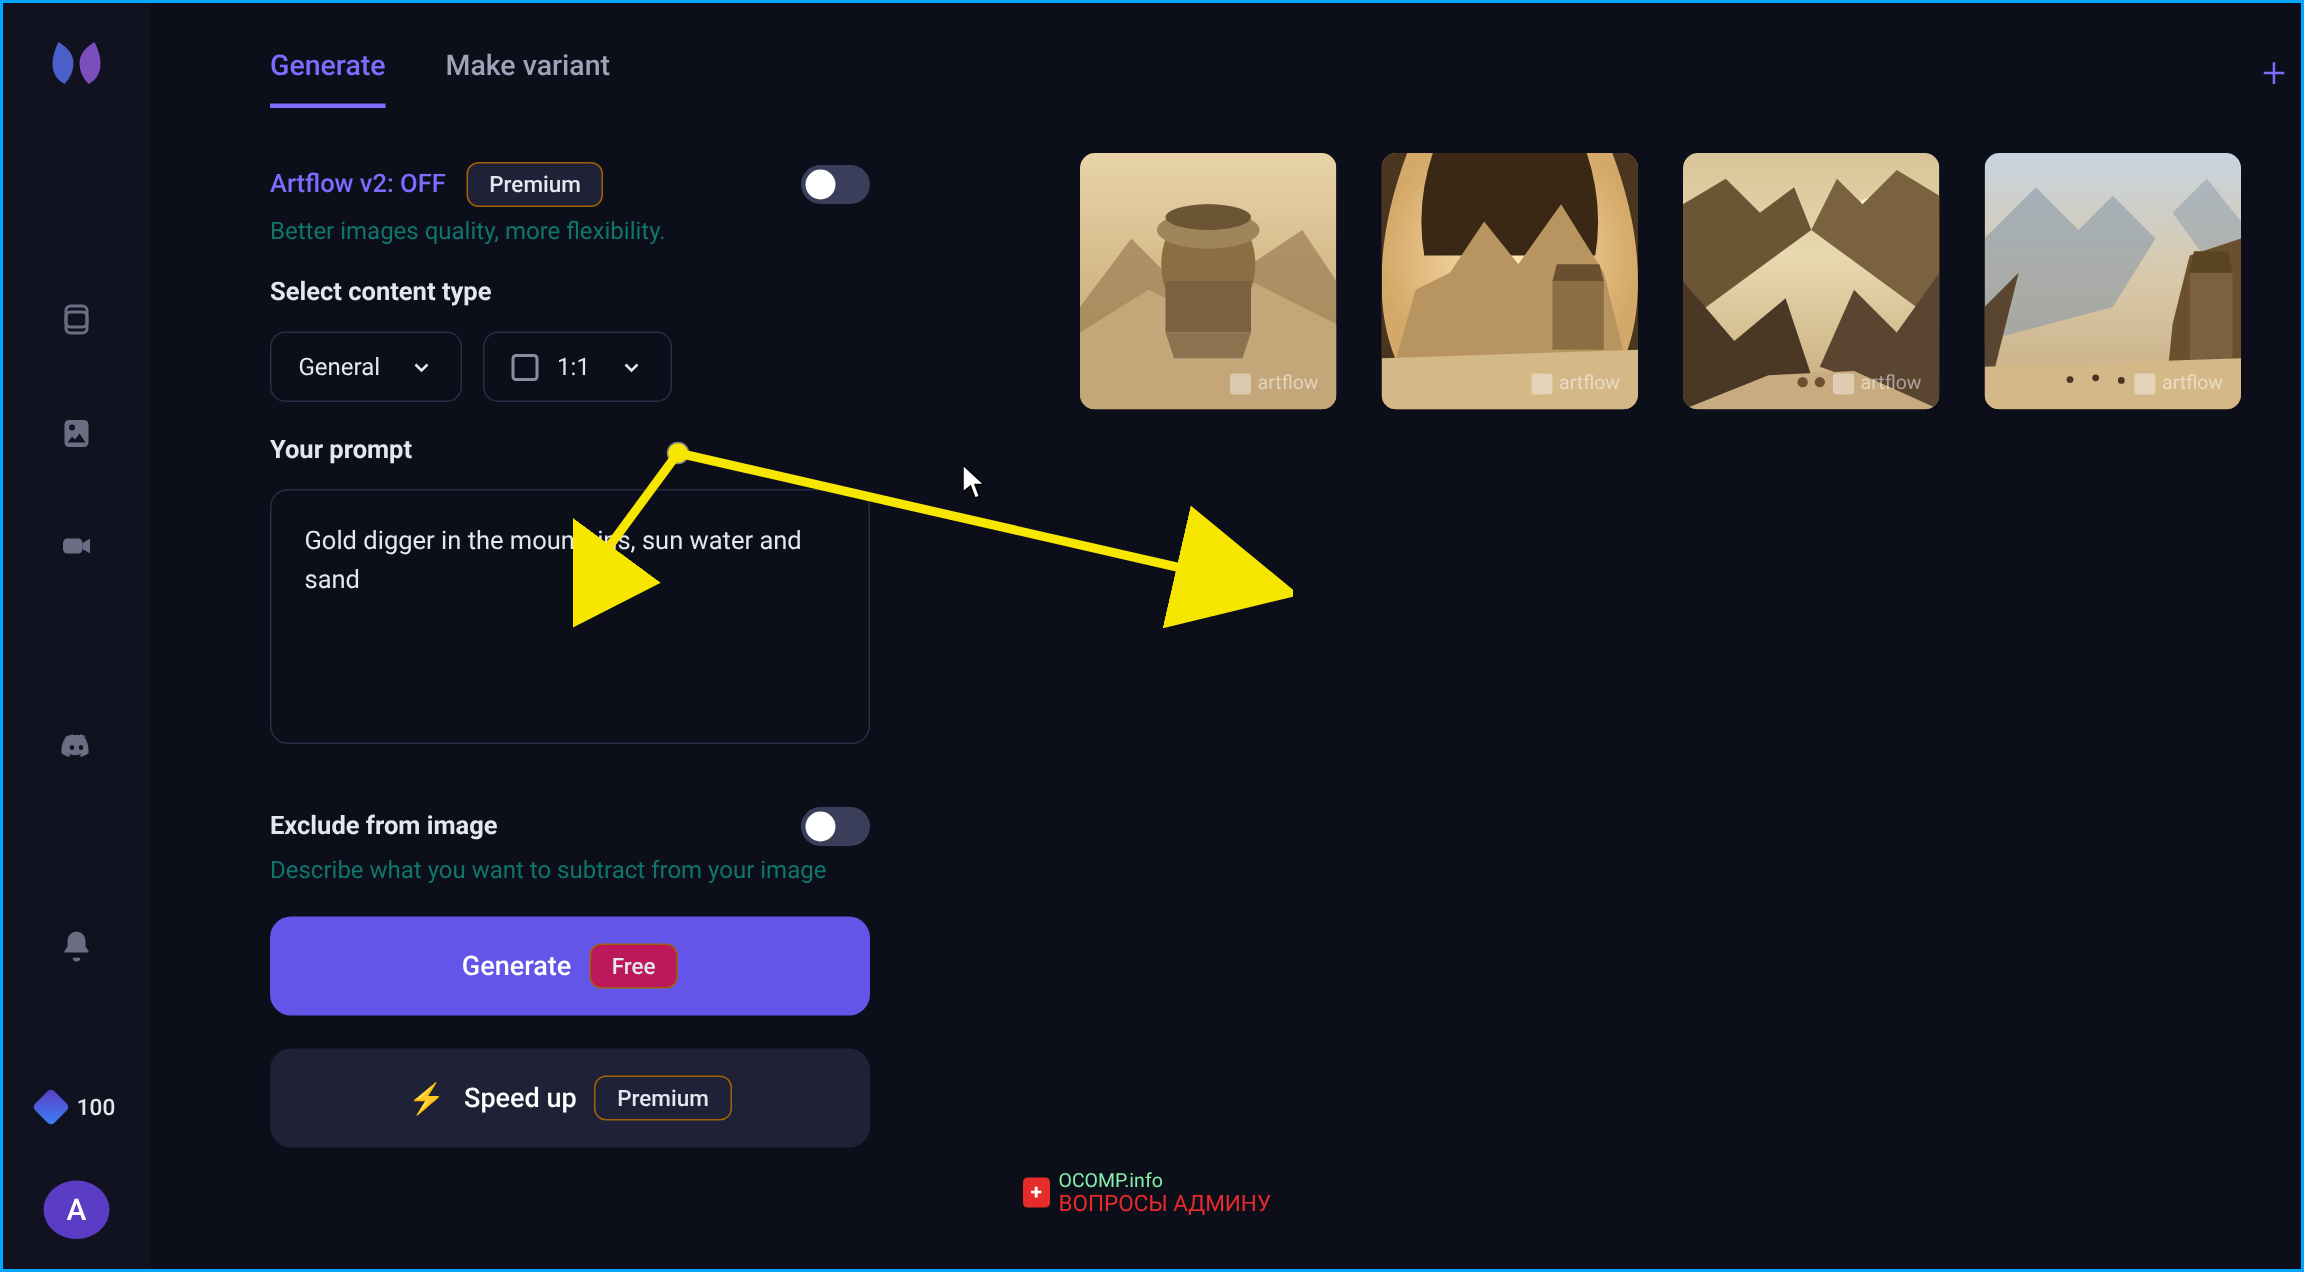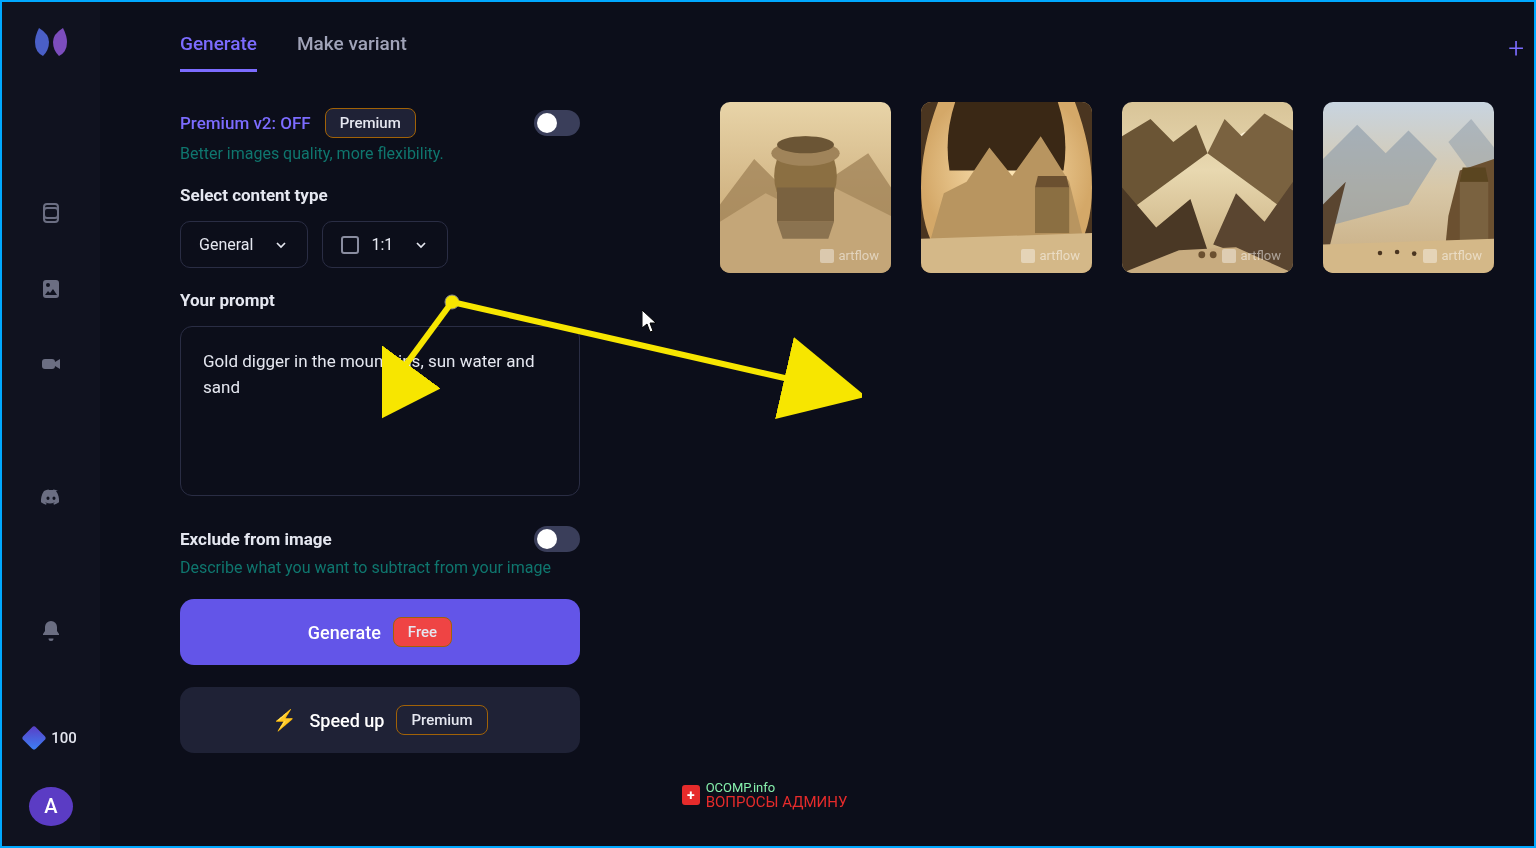--- a/index.html
+++ b/index.html
@@ -16,21 +16,21 @@
 .main{position:absolute;left:98px;top:0;right:0;bottom:0;display:flex}
 .panel{width:500px;padding:30px 20px 0 80px;display:flex;flex-direction:column;gap:22px;}
 .tabs{display:flex;gap:40px;margin-bottom:10px}
 .tab{font-size:19px;font-weight:500;color:#a0a3b8;cursor:pointer;padding-bottom:14px;border-bottom:3px solid transparent}
 .tab.active{color:#7c6cff;border-bottom-color:#7c6cff}
 .row{display:flex;align-items:center;gap:14px}
 .section-title{font-size:17px;color:#e5e7f0;font-weight:700}
 .hint{font-size:16px;color:#0f766e;margin-top:6px}
 .v2{color:#7c6cff;font-size:17px;font-weight:500}
 .badge{background:#1f2236;border:1px solid #a16207;border-radius:8px;padding:5px 14px;font-size:15px;color:#e5e7f0;font-weight:500}
-.badge.dark{background:#ef4444}
+.badge.dark{background:#be185d}
 .toggle{width:46px;height:26px;border-radius:14px;background:#3a3e5a;position:relative;cursor:pointer}
 .toggle::after{content:"";position:absolute;width:20px;height:20px;border-radius:50%;background:#fff;top:3px;left:3px}
 .select{display:flex;align-items:center;gap:12px;border:1px solid #2a2d44;border-radius:10px;padding:13px 18px;font-size:16px;cursor:pointer;background:transparent}
 .chev{margin-left:8px}
 .aspect-icon{width:18px;height:18px;border:2px solid #8a8da0;border-radius:3px;display:inline-block}
 .textarea{border:1px solid #2a2d44;border-radius:12px;padding:22px;font-size:17px;color:#e5e7f0;min-height:170px;background:transparent;resize:none;width:100%;font-family:inherit;line-height:1.5}
 .btn-primary{background:#6355e8;color:#fff;border:none;border-radius:14px;padding:18px;font-size:18px;font-weight:500;cursor:pointer;display:flex;align-items:center;justify-content:center;gap:12px;width:100%}
 .btn-secondary{background:#1f2236;color:#fff;border:none;border-radius:14px;padding:18px;font-size:18px;font-weight:500;cursor:pointer;display:flex;align-items:center;justify-content:center;gap:12px;width:100%}
 .bolt{font-size:20px}
 .gallery{flex:1;padding:100px 40px 0 120px;display:grid;grid-template-columns:1fr 1fr 1fr 1fr;gap:30px;align-content:start;position:relative}
@@ -39,21 +39,21 @@
 .wm{position:absolute;right:12px;bottom:10px;color:rgba(255,255,255,0.5);font-size:13px;display:flex;align-items:center;gap:4px}
 .wm-ico{width:14px;height:14px;background:rgba(255,255,255,0.4);border-radius:2px}
 .cursor{position:absolute;left:640px;top:308px;z-index:50;pointer-events:none}
 .arrows{position:absolute;left:380px;top:290px;z-index:40;pointer-events:none}
 .watermark-ocomp{position:absolute;left:680px;bottom:36px;z-index:30;display:flex;align-items:center;gap:6px;font-size:13px}
 .watermark-ocomp .plus{background:#e62b2b;color:#fff;font-weight:bold;padding:2px 5px;border-radius:3px;font-size:14px}
 .watermark-ocomp .txt{color:#86efac;font-weight:normal}
 .watermark-ocomp .sub{color:#e62b2b;font-size:15px;display:block;line-height:1}
 .plus-btn{position:absolute;top:30px;right:10px;color:#7c6cff;font-size:28px;cursor:pointer;font-weight:300}
 .v2block{margin-top:4px}
-.excl{margin-top:4px}
+.excl{margin-top:16px}
 </style>
 </head>
 <body>
 
 <div class="sidebar">
   <div class="logo">
     <svg viewBox="0 0 40 40">
         <path d="M8 6 Q4 14 4 20 Q4 30 12 34 Q18 28 18 20 Q18 12 8 6 Z" fill="#4a5fc7"></path>
         <path d="M32 6 Q36 14 36 20 Q36 30 28 34 Q22 28 22 20 Q22 12 32 6 Z" fill="#7c4dbd"></path>
       </svg>
@@ -100,21 +100,21 @@
 
 <div class="main">
   <div class="panel">
     <div class="tabs">
       <div class="tab active">Generate</div>
       <div class="tab">Make variant</div>
     </div>
 
     <div class="v2block">
       <div class="row">
-        <span class="v2">Premium v2: OFF</span>
+        <span class="v2">Artflow v2: OFF</span>
         <span class="badge">Premium</span>
         <div style="flex:1"></div>
         <div class="toggle"></div>
       </div>
       <div class="hint">Better images quality, more flexibility.</div>
     </div>
 
     <div>
       <div class="section-title">Select content type</div>
       <div class="row" style="margin-top:16px">

